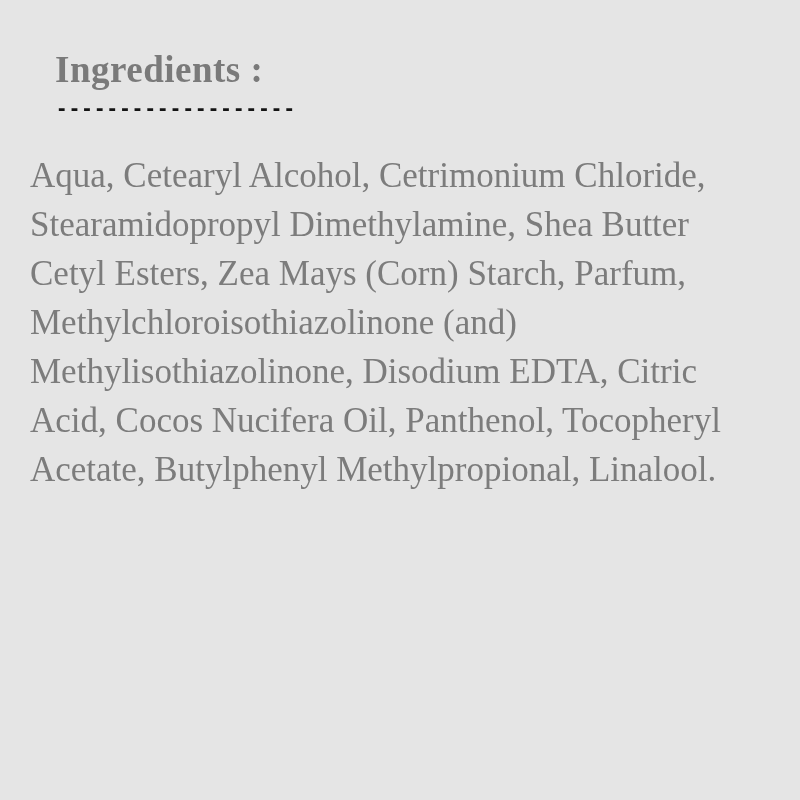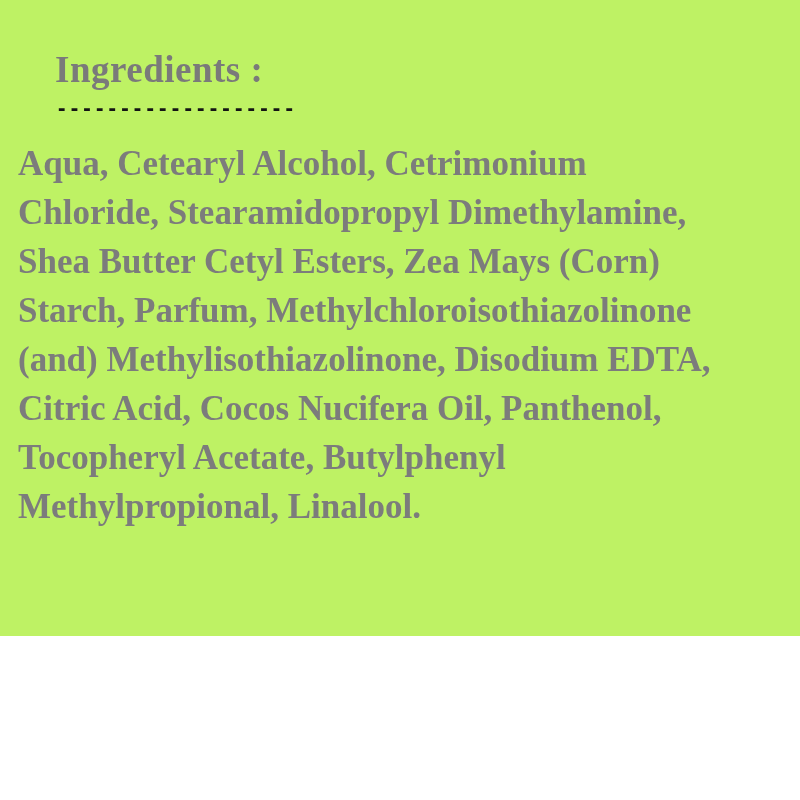--- a/index.html
+++ b/index.html
@@ -4,22 +4,22 @@
 <style>
   * { box-sizing: border-box; }
   html, body {
     margin: 0;
     padding: 0;
     background: #ffffff;
   }
   .page {
     position: relative;
     width: 800px;
-    height: 636px;
-    background: #bef264;
+    height: 800px;
+    background: #e5e5e5;
     overflow: hidden;
   }
   .title {
     position: absolute;
     left: 55px;
     top: 48px;
     margin: 0;
     font-family: "Liberation Serif", serif;
     font-weight: 700;
     font-size: 37px;
@@ -35,23 +35,23 @@
     font-size: 19px;
     letter-spacing: 1.2px;
     color: #141414;
     white-space: nowrap;
   }
   .body {
     position: absolute;
     left: 18px;
     top: 139px;
     width: 710px;
-    margin: 0;
+    margin: 12px;
     font-family: "Liberation Serif", serif;
-    font-weight: 700;
+    font-weight: 400;
     font-size: 35px;
     line-height: 49px;
     color: #7c7c7c;
   }
 </style>
 </head>
 <body>
 
 <div class="page">
   <h1 class="title">Ingredients :</h1>

